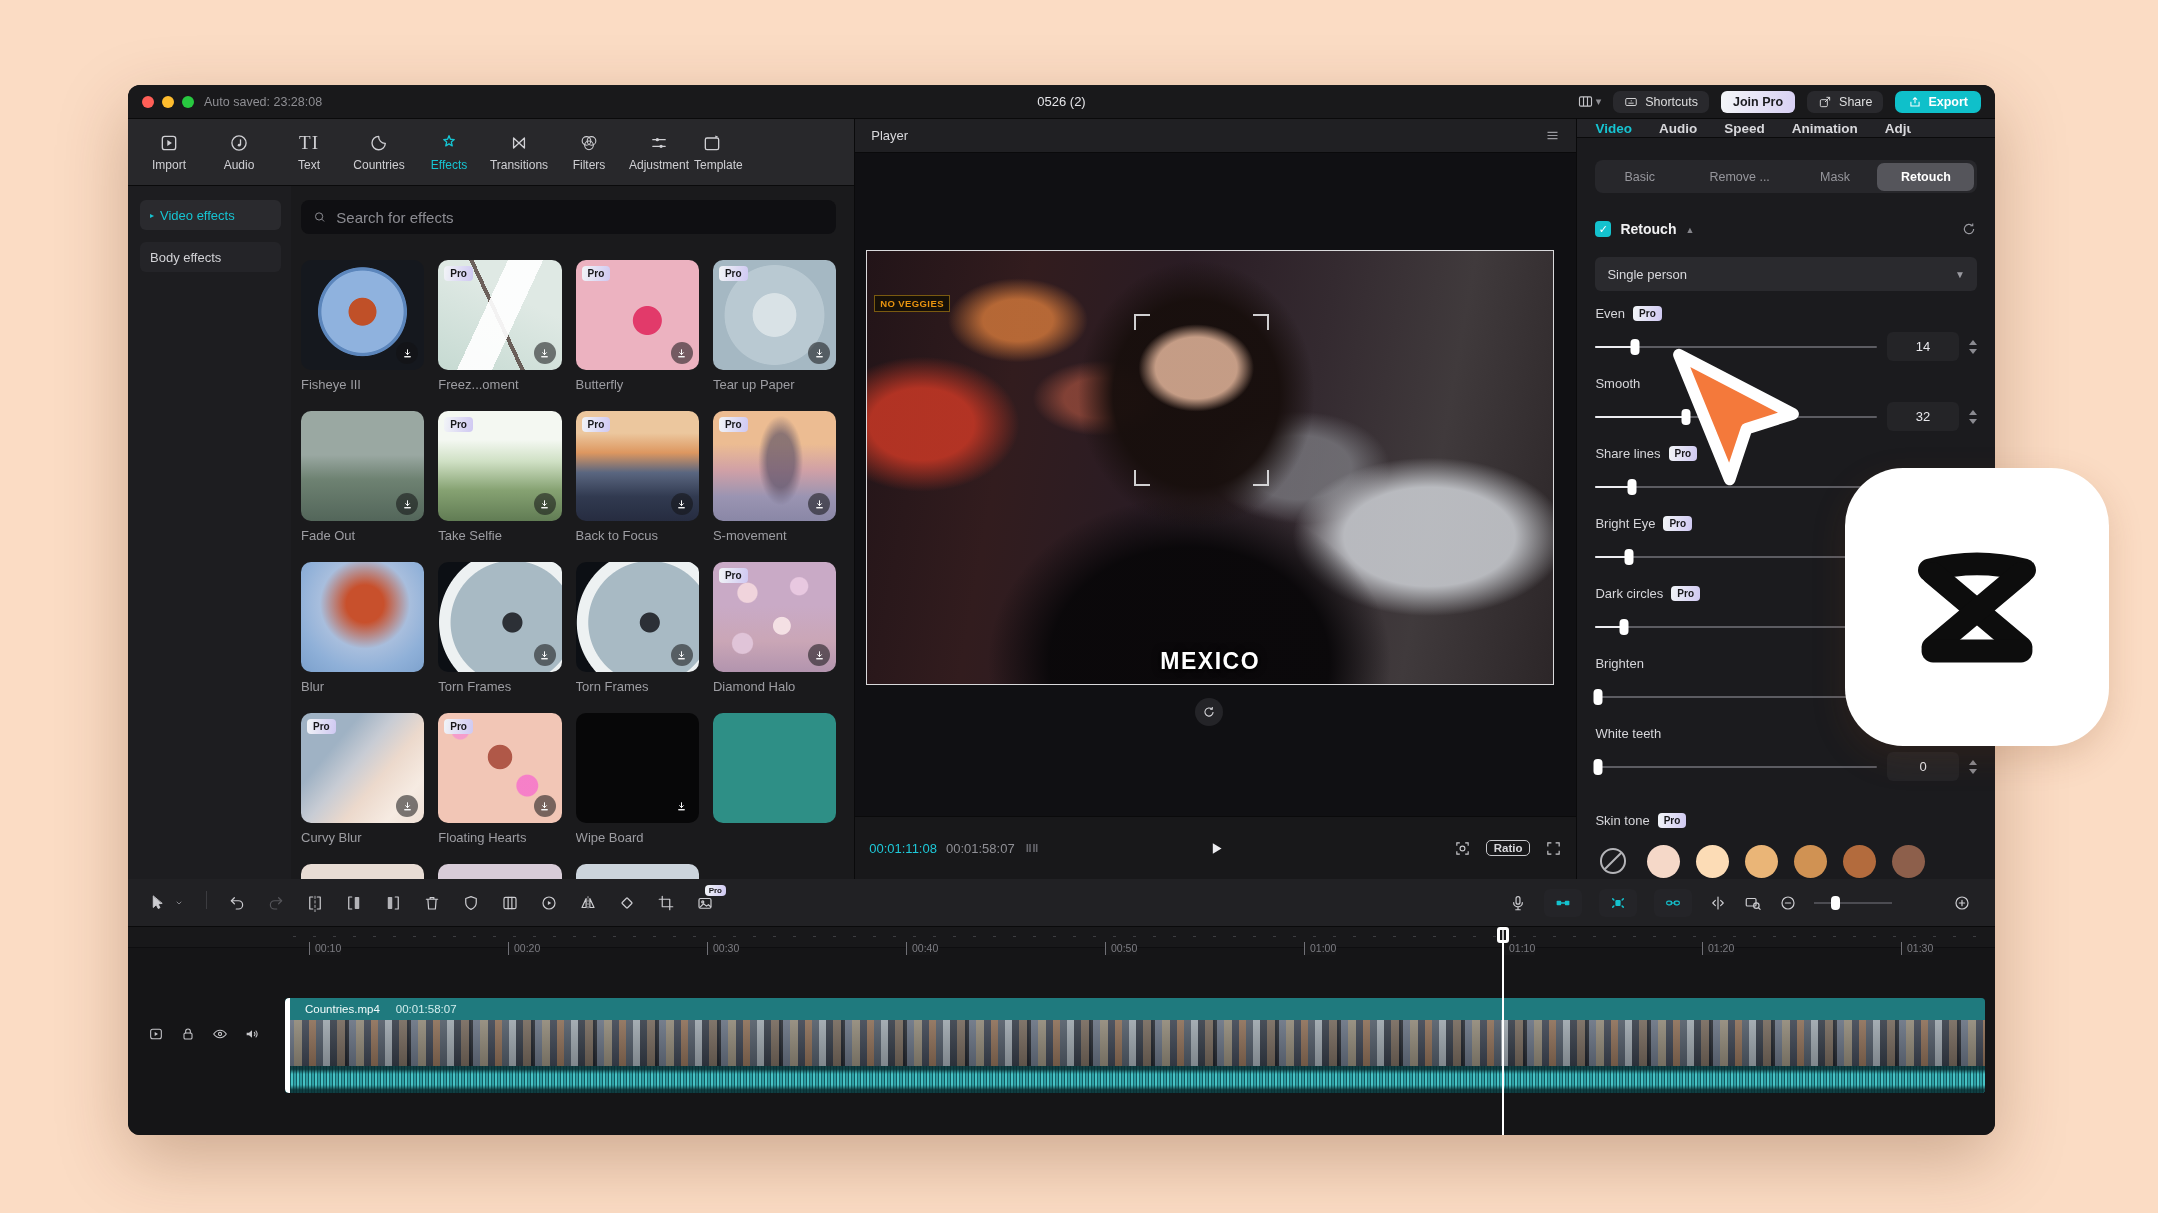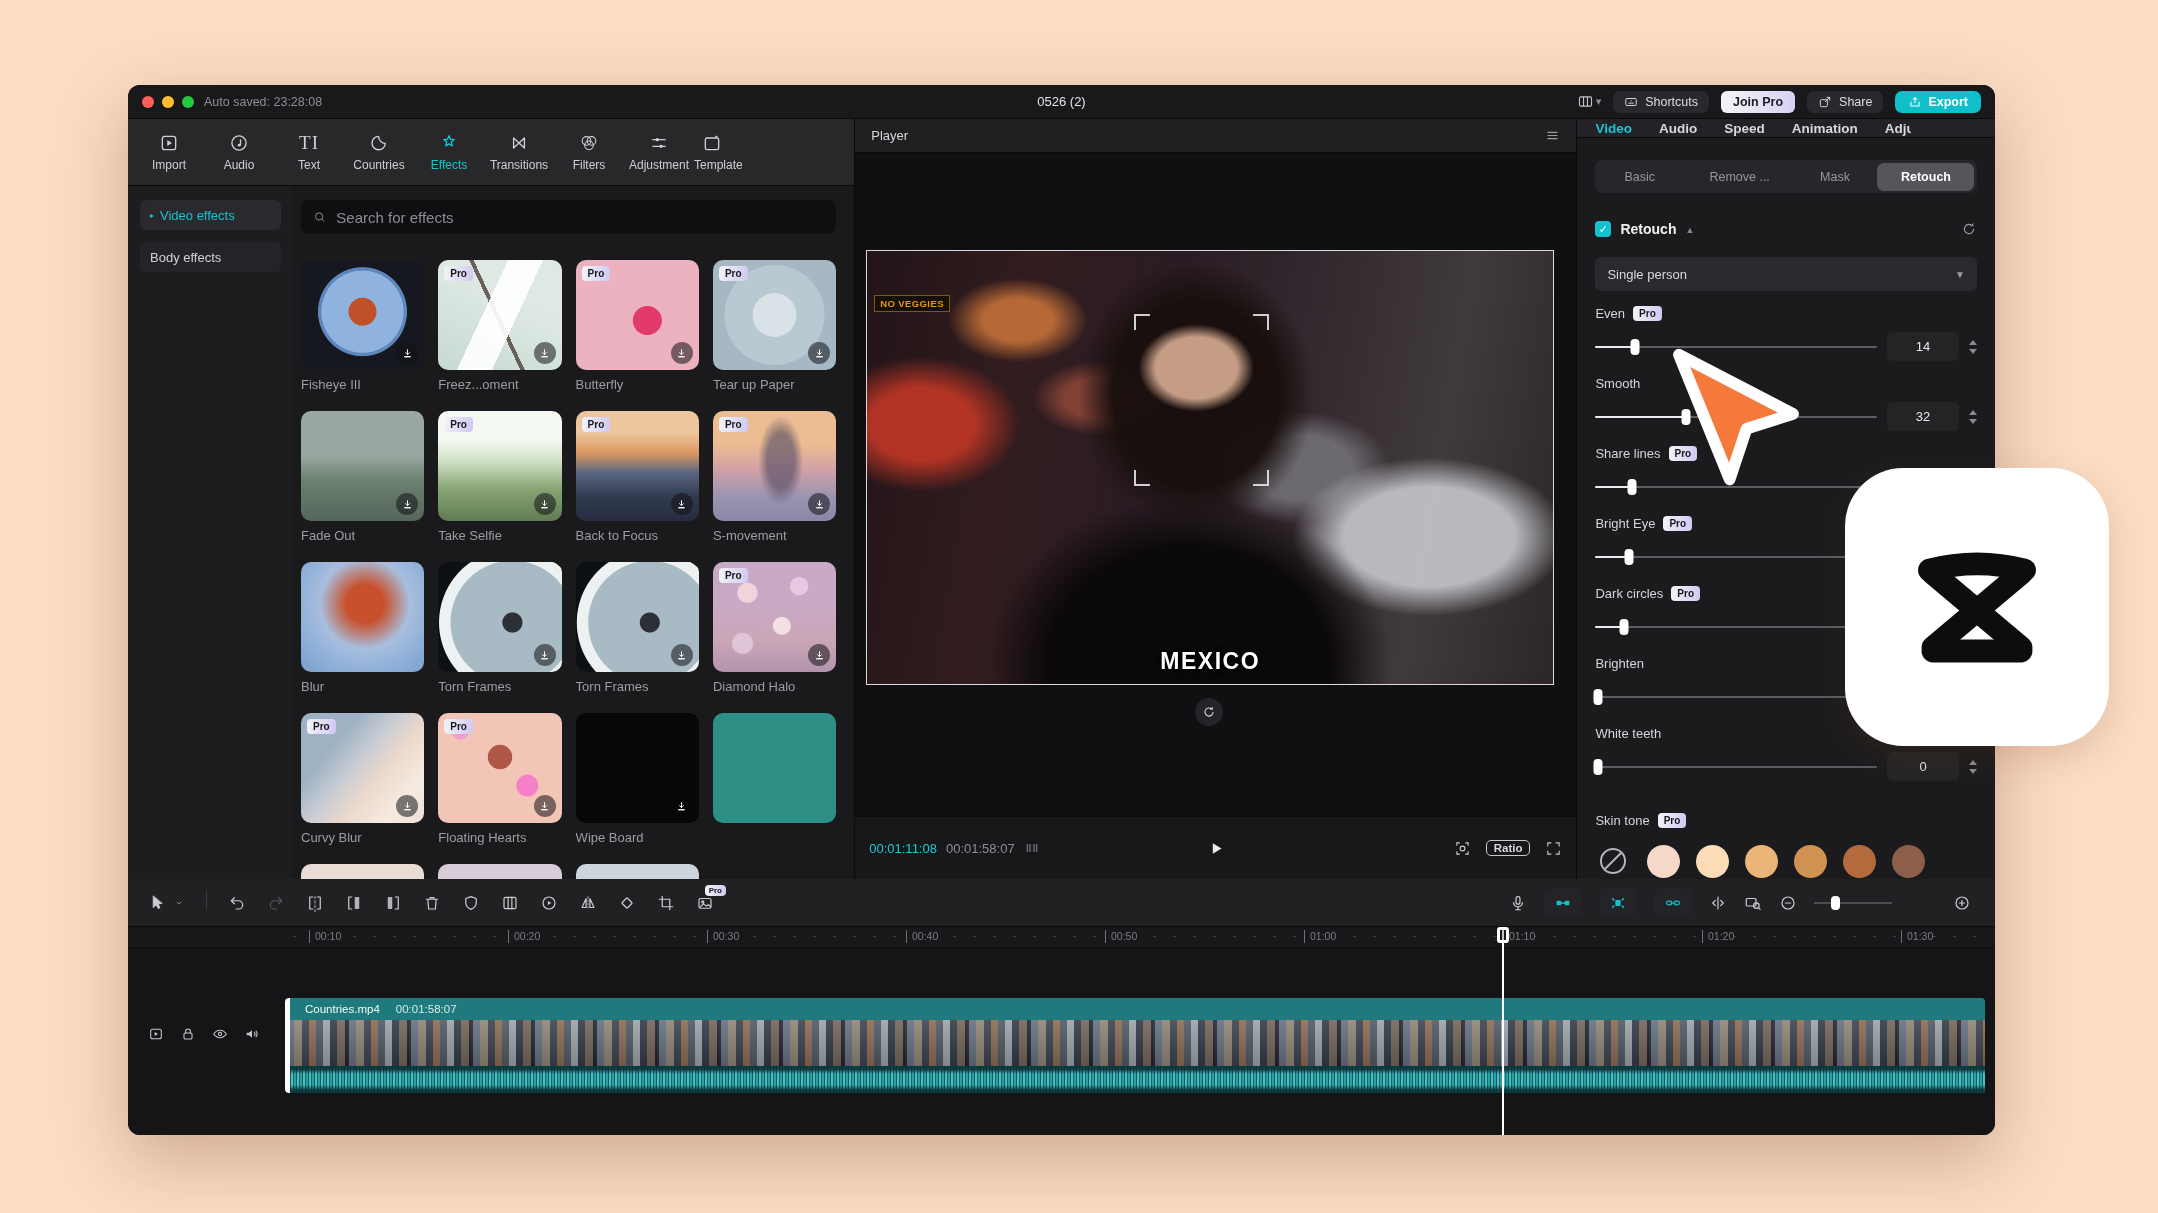--- a/index.html
+++ b/index.html
@@ -143,21 +143,21 @@
   .tool.tg{background:#242428;border-radius:6px;padding:5px 10px;color:#14c2ce;}
   .tool.narrow{margin-left:-14px;font-size:12px;color:#9a9aa0;}
   .tdiv{display:inline-block;width:1px;height:18px;background:#3c3c40;}
   .mini-pro{position:absolute;top:-9px;right:-12px;font-size:8px;padding:0 4px;line-height:11px;}
   .tl-right{position:absolute;right:24px;display:flex;align-items:center;gap:17px;color:#cdcdd1;font-size:18px;}
   .zslider{position:relative;width:78px;height:14px;display:inline-block;margin-right:44px;}
   .ztrack{position:absolute;left:0;right:0;top:6px;height:2px;background:#4c4c52;}
   .zknob{position:absolute;left:22%;top:0;width:9px;height:14px;border-radius:4px;background:#fff;}
   .ruler{position:relative;height:20px;background:#18181a;border-bottom:1px solid #0e0e10;}
   .ruler::before{content:"";position:absolute;left:165px;right:6px;top:9px;height:1px;background:repeating-linear-gradient(90deg,#3e3e42 0 3px,transparent 3px 20px);}
-  .r-label{position:absolute;top:3px;font-size:10.5px;color:#7c7c82;border-left:1px solid #707076;padding-left:5px;line-height:13px;background:#18181a;}
+  .r-label{position:absolute;top:15px;font-size:10.5px;color:#7c7c82;border-left:1px solid #707076;padding-left:5px;line-height:13px;background:#18181a;}
   .tracks{position:relative;height:190px;}
   .track-ctls{position:absolute;left:20px;top:78px;display:flex;gap:16px;color:#c6c6ca;font-size:16px;}
   .clip{position:absolute;left:157px;top:50px;width:1700px;height:95px;border-radius:4px;overflow:hidden;background:#0b474d;}
   .clip::before{content:"";position:absolute;left:0;top:0;bottom:0;width:5px;background:#fff;border-radius:4px 0 0 4px;z-index:2;}
   .clip-head{height:22px;background:#1f7a7e;display:flex;align-items:center;gap:16px;padding-left:20px;font-size:11.5px;color:#f2fbfb;}
   .clip-dur{color:#d2eded;}
   .film{height:46px;background:linear-gradient(180deg,rgba(255,255,255,.10),rgba(0,0,0,.18)),repeating-linear-gradient(90deg,#262a31 0 2px,#667080 2px 9px,#8e8676 9px 17px,#3c4350 17px 24px,#8a6c55 24px 31px,#505a66 31px 38px,#9ba4ab 38px 45px,#343b46 45px 52px,#73665a 52px 60px,#1e232b 60px 62px);}
   .wave{height:27px;background:linear-gradient(180deg,rgba(8,42,46,.85) 0 12%,transparent 30% 70%,rgba(8,42,46,.85) 88% 100%),repeating-linear-gradient(90deg,#46c2c4 0 1.6px,rgba(70,194,196,.25) 1.6px 3.2px,#2e9fa4 3.2px 4.6px,rgba(46,159,164,.2) 4.6px 6px),#0b474d;}
   .playhead{position:absolute;left:1374px;top:47px;width:2px;height:196px;background:#fff;z-index:4;}
   .ph-cap{position:absolute;left:-5px;top:-1px;width:6px;height:10px;border:3px solid #fff;border-radius:3px;background:rgba(20,20,22,.25);}

